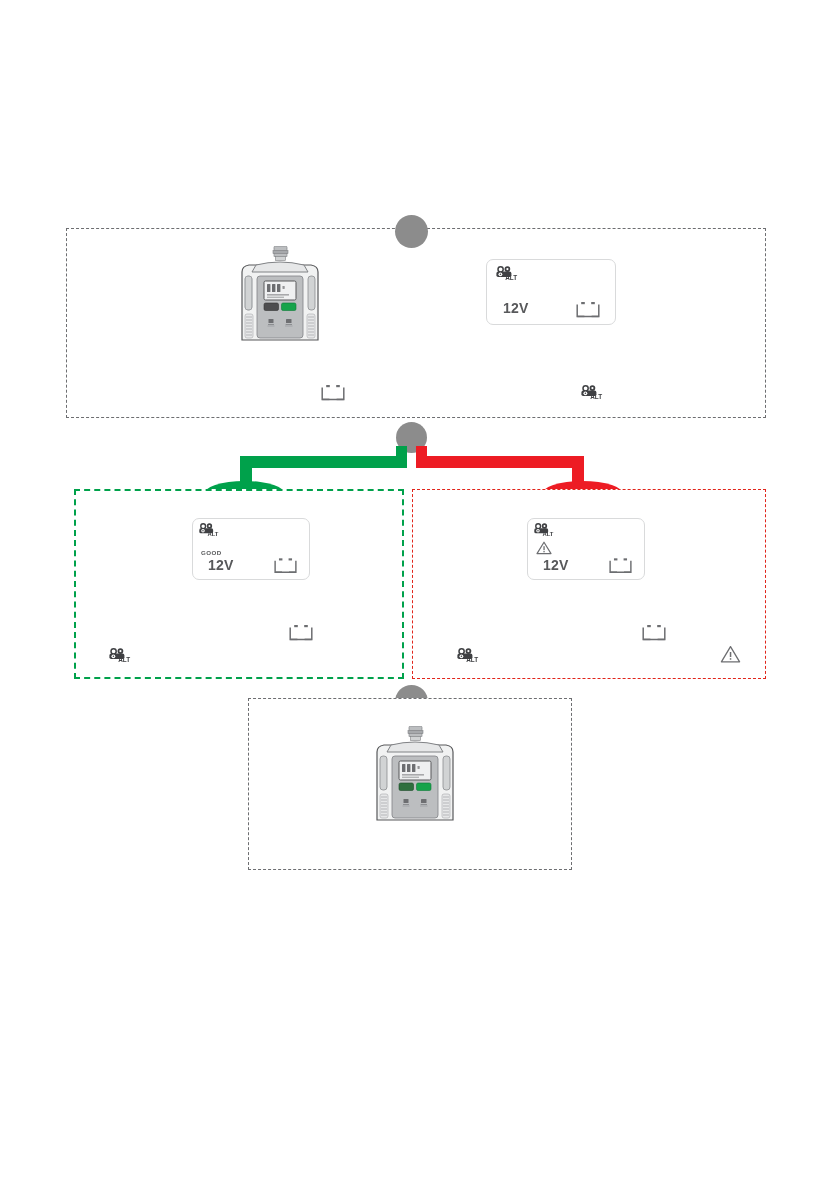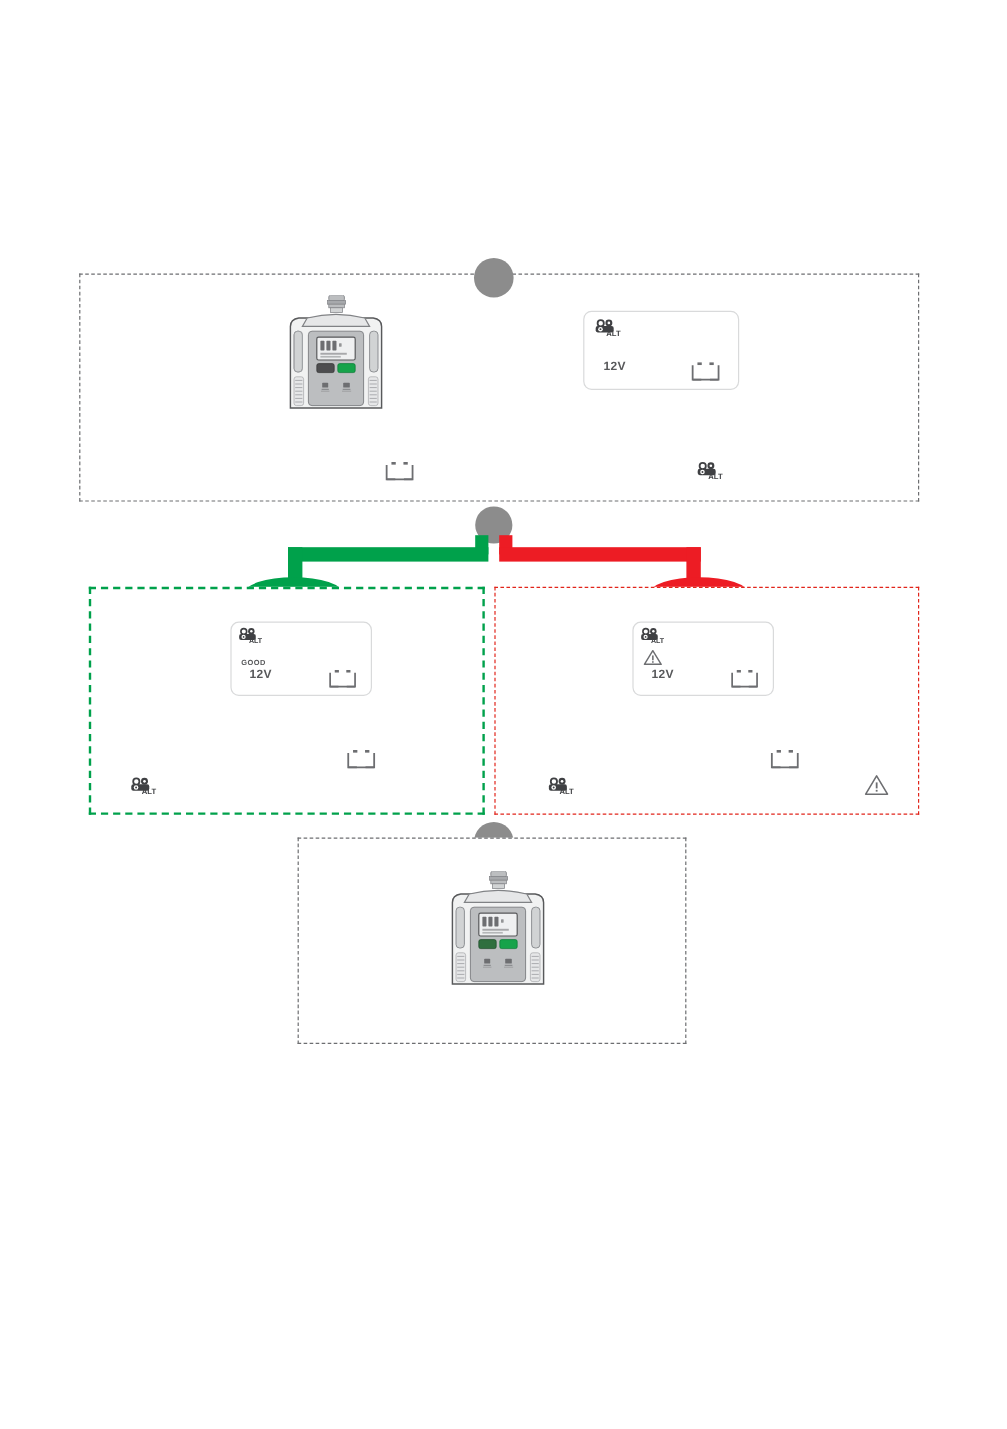--- a/index.html
+++ b/index.html
@@ -22,21 +22,21 @@
   .conn.red{background:#ed1c24;}
   .ellipse{position:absolute;border-radius:50%;background:#00a14b;}
   .ellipse.red{background:#ed1c24;}
 
   
   .panel{position:absolute;box-sizing:border-box;background:#fff;
          border:1px solid #d9dadb;border-radius:7px;}
 
   .lcd-txt{position:absolute;color:#58595b;white-space:nowrap;
            font-family:"Liberation Sans","DejaVu Sans",sans-serif;}
-  .t-12v{font-size:10px;font-weight:700;letter-spacing:.2px;}
+  .t-12v{font-size:14px;font-weight:700;letter-spacing:.2px;}
   .t-good{font-size:6.2px;font-weight:700;letter-spacing:.4px;}
 
   
   .ico{position:absolute;}
   .ico svg{display:block;overflow:visible;}
 
   
   .device{position:absolute;}
 </style>
 </head>

